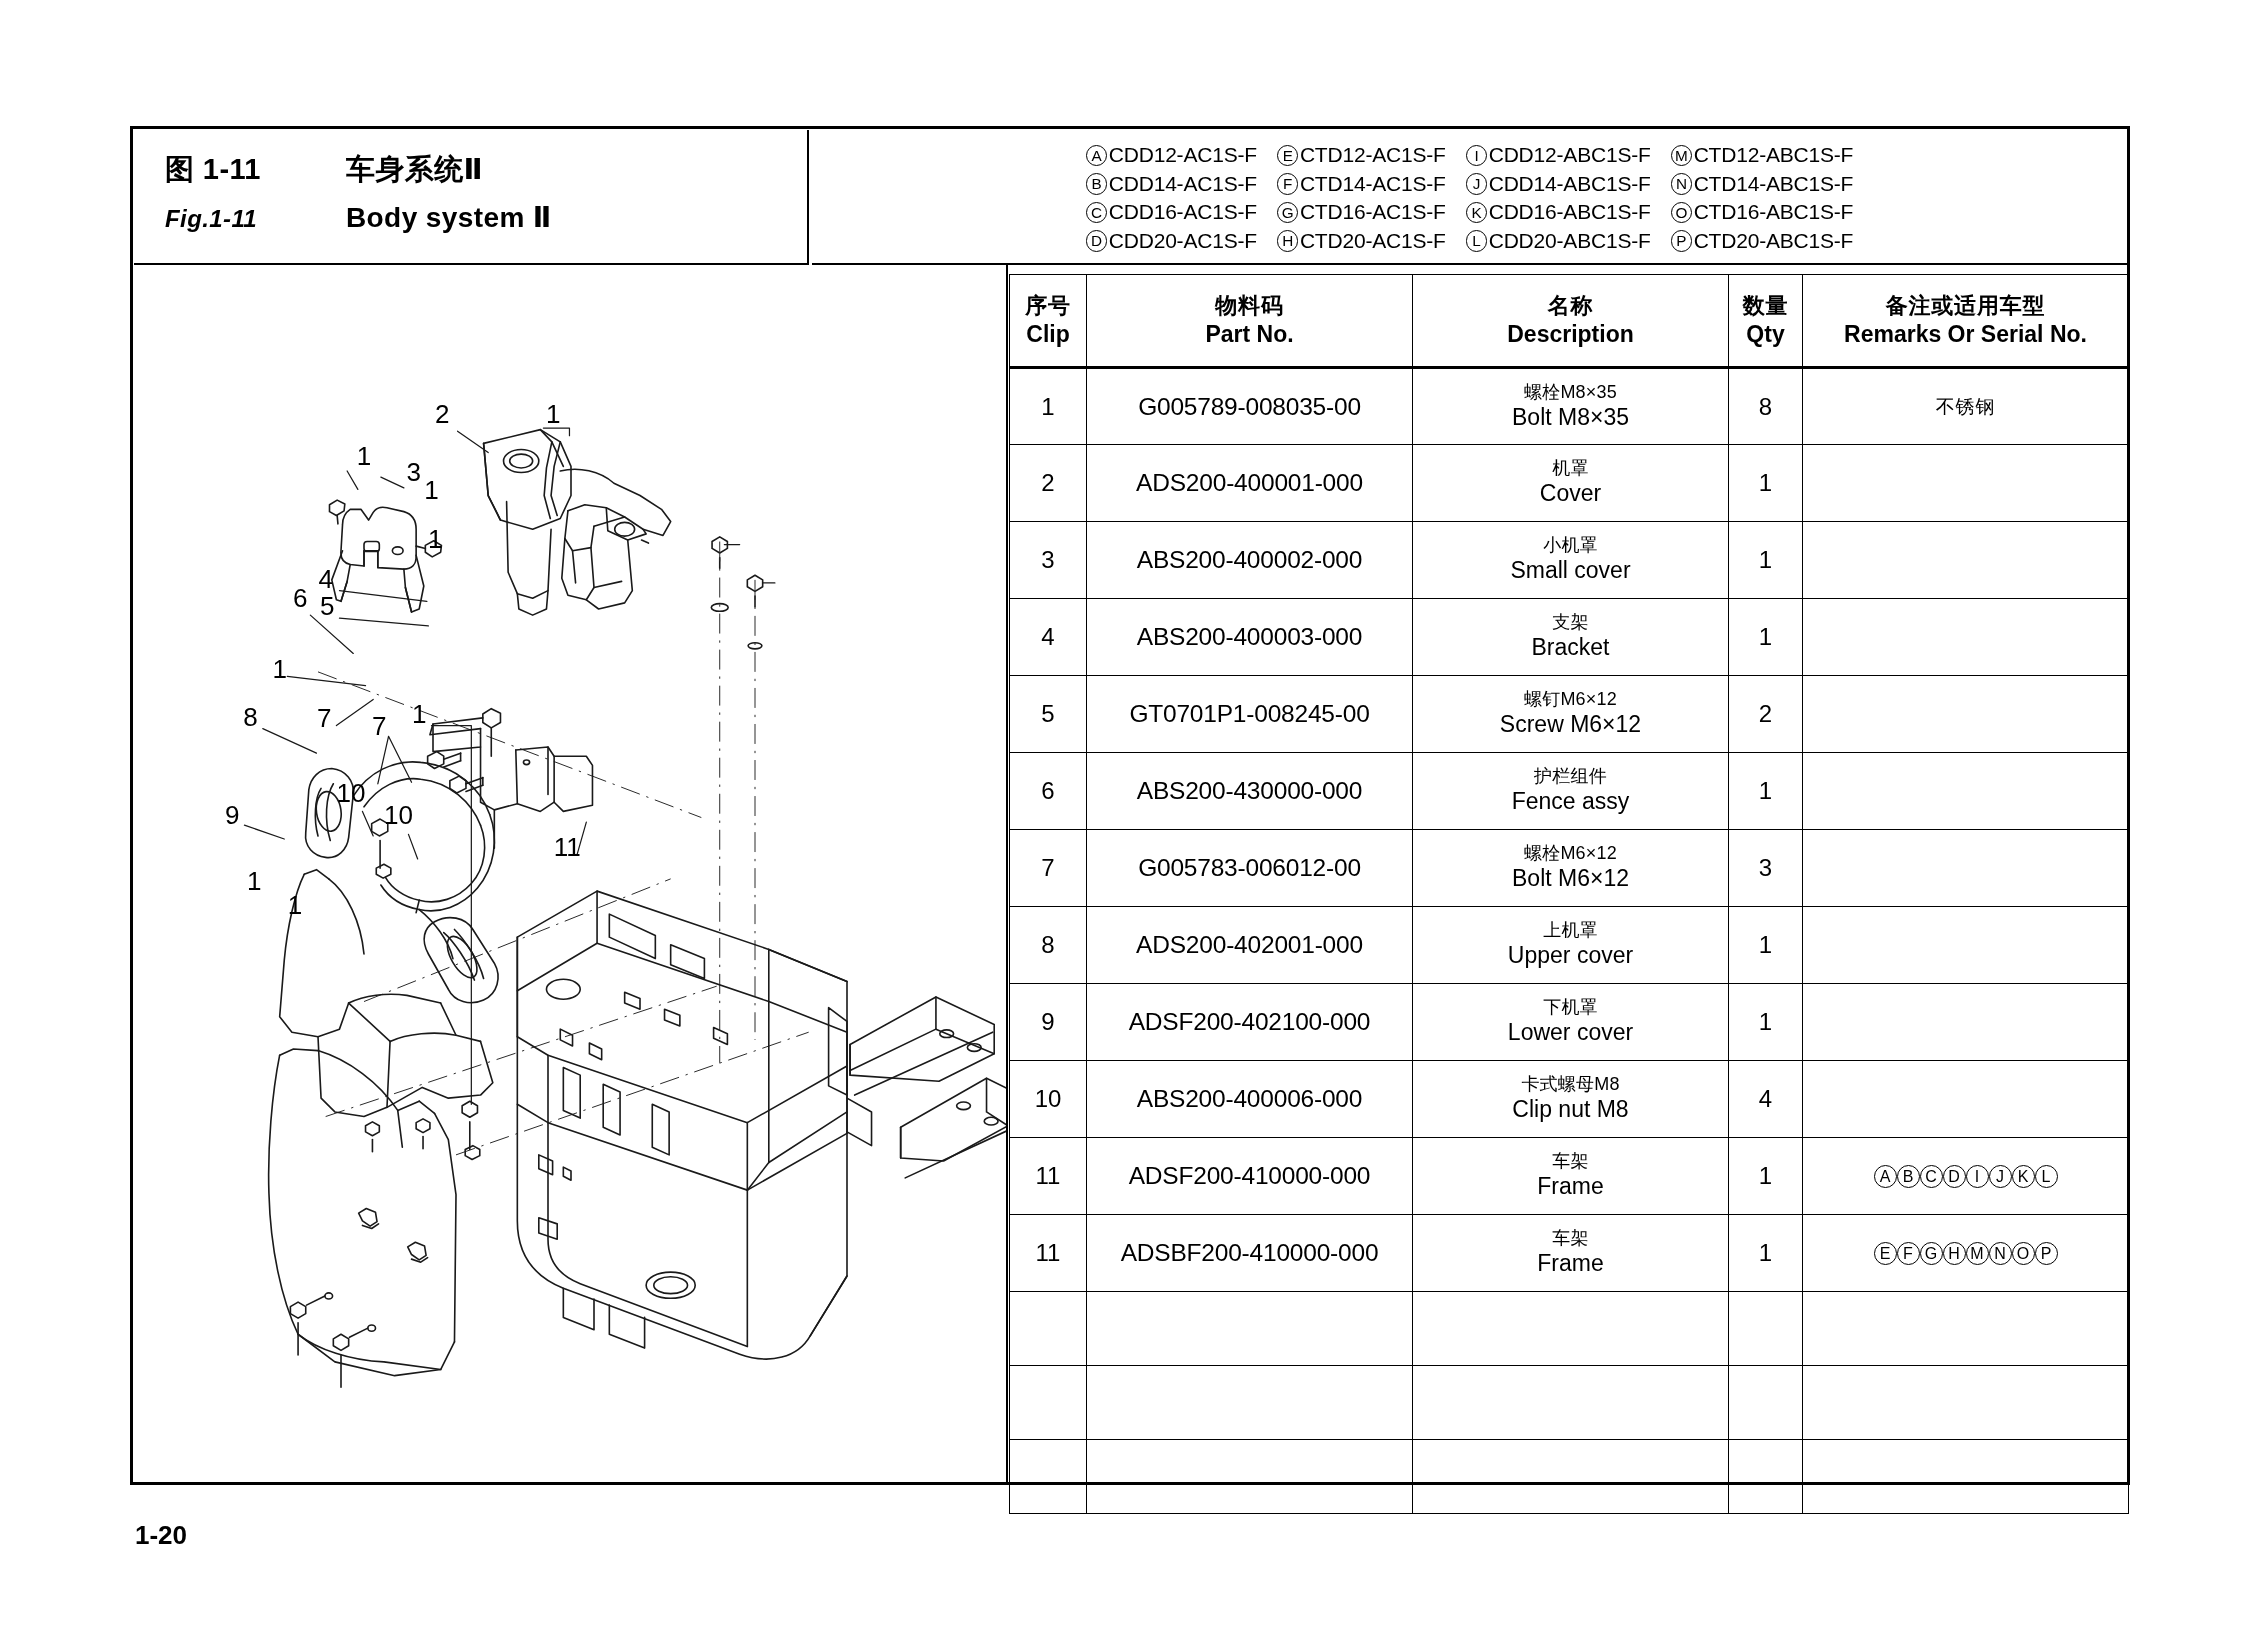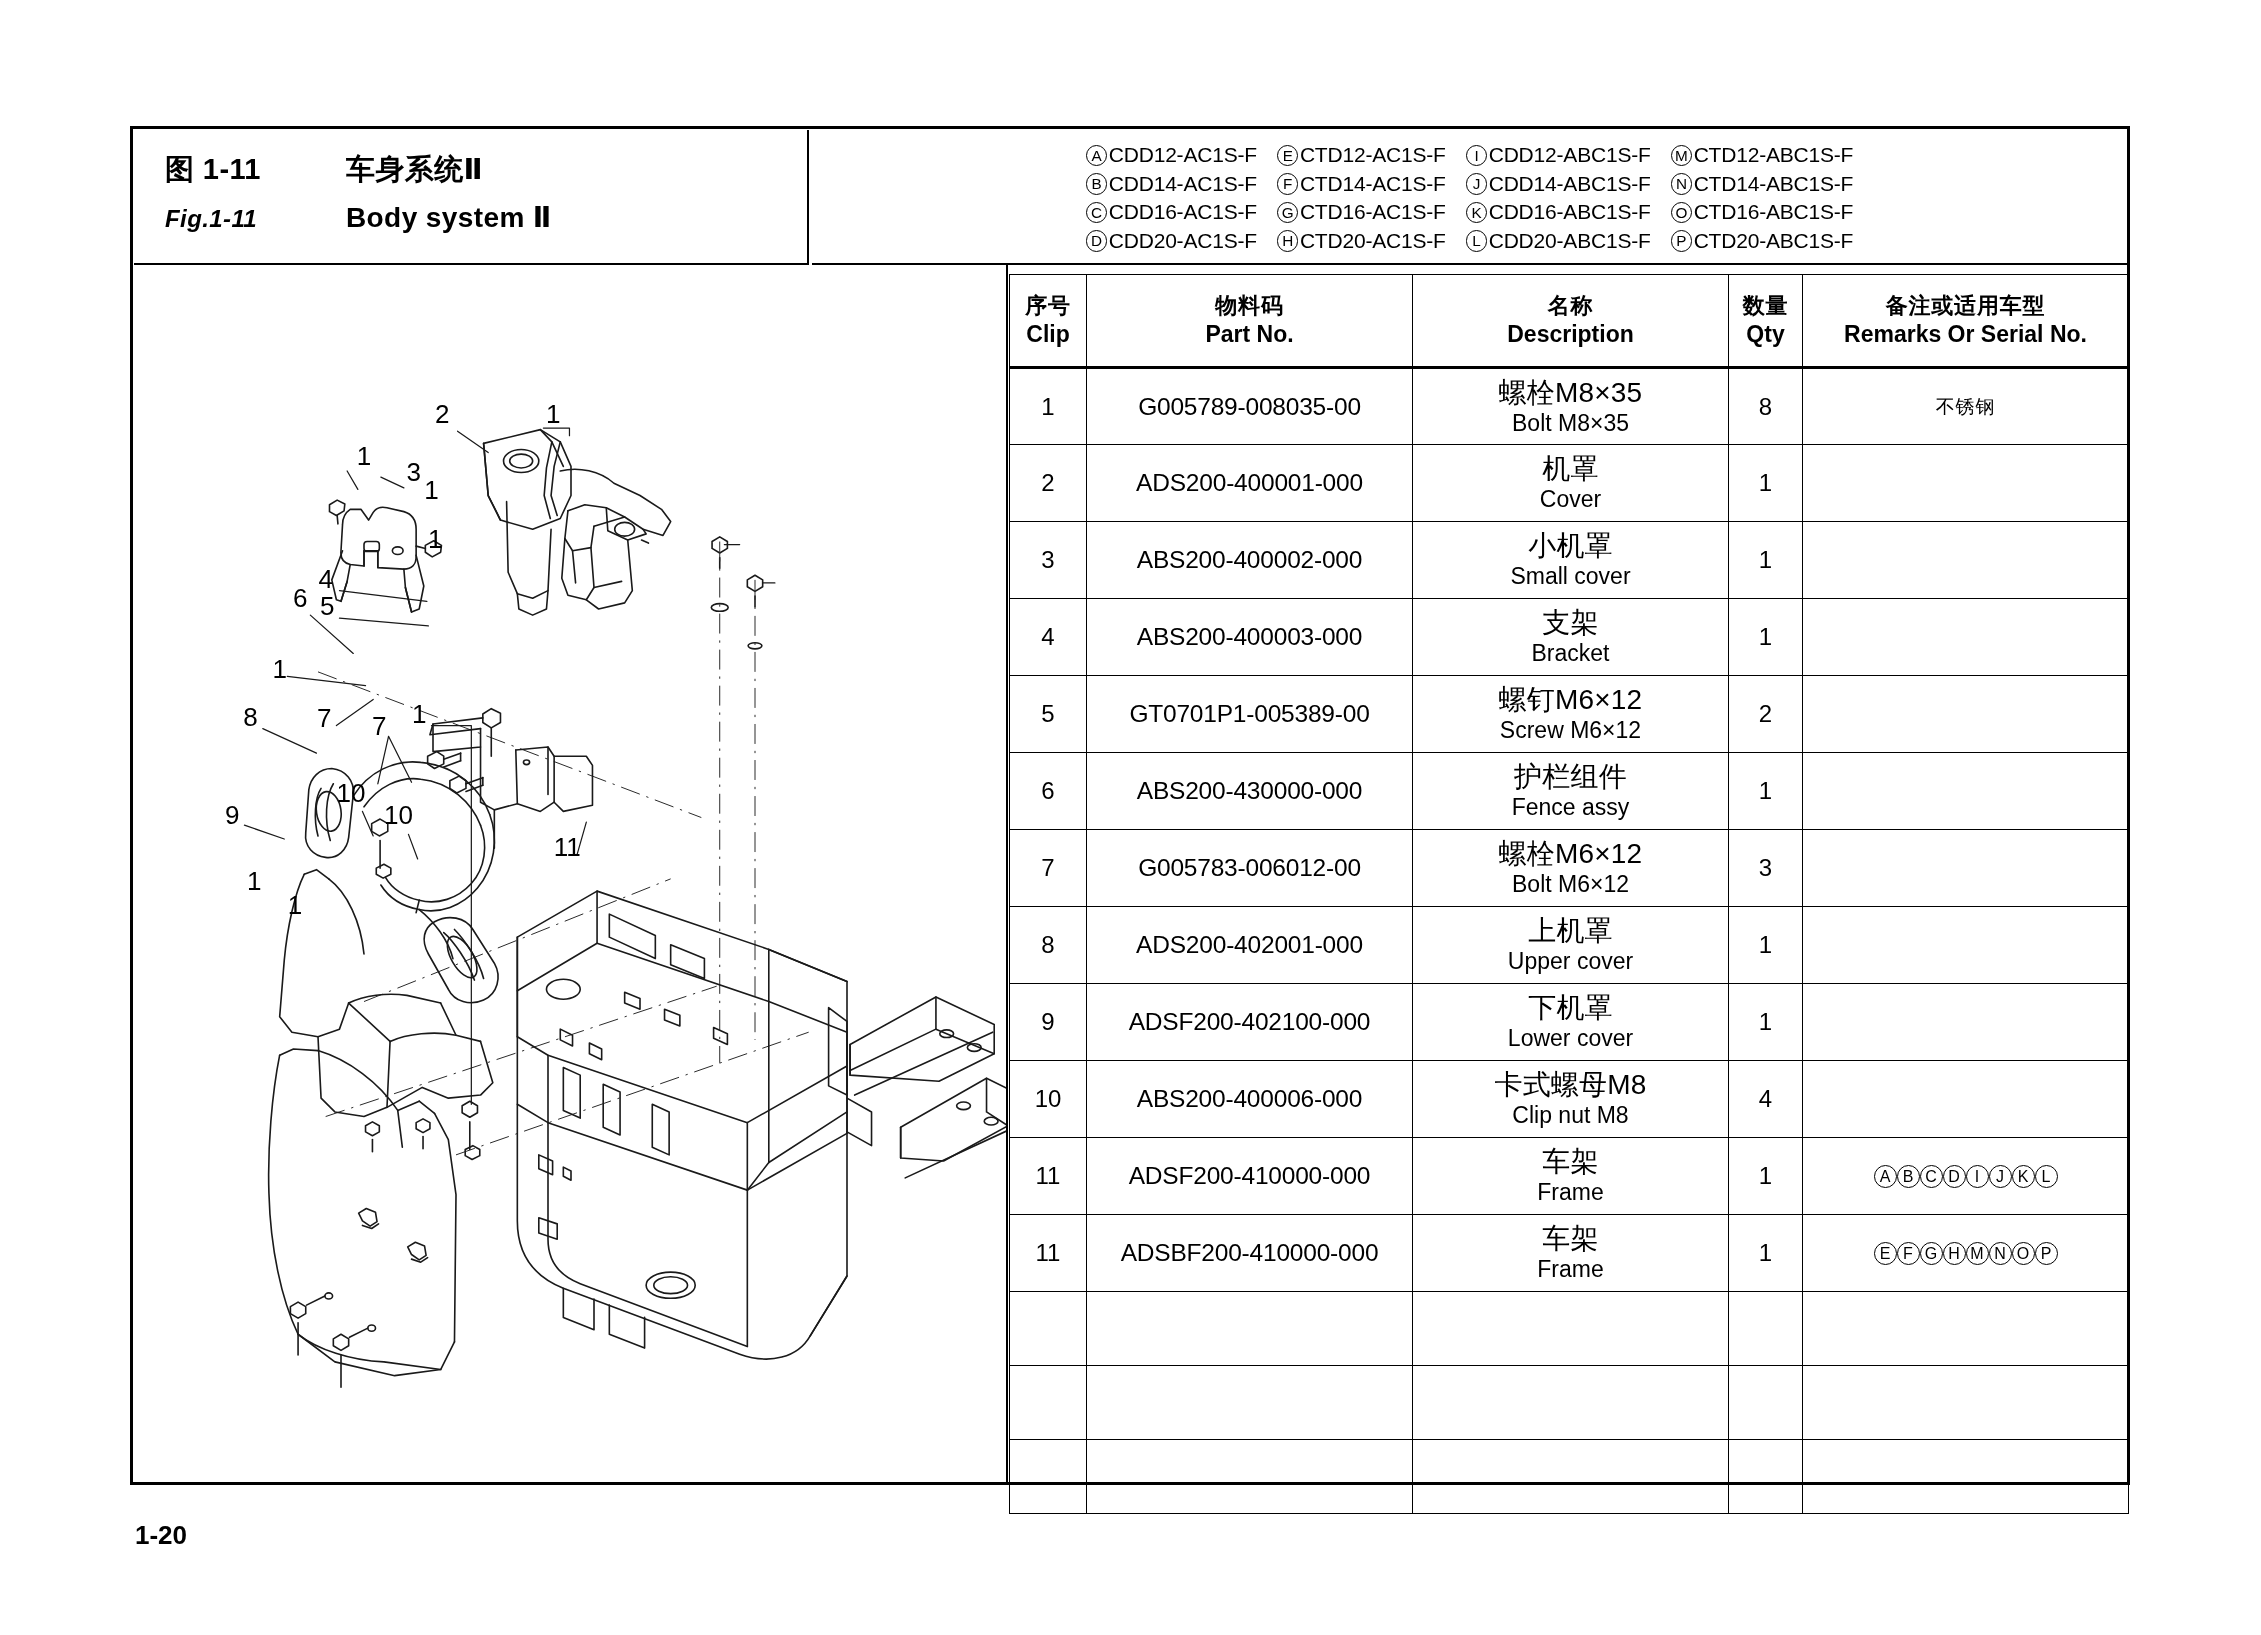--- a/index.html
+++ b/index.html
@@ -181,21 +181,21 @@
     font-size: 24.5px;
     letter-spacing: -0.2px;
   }
   td.qty-cell  { font-size: 24px; }
 
   td.desc-cell {
     text-align: left;
     padding-left: 10.7px;
   }
   .d-cn {
-    font-size: 28px;
+    font-size: 18px;
     line-height: 1.2;
     letter-spacing: 0.2px;
     display: block;
   }
   .d-en {
     font-size: 23px;
     line-height: 1.2;
     display: block;
   }
 
@@ -635,21 +635,21 @@
             <td class="part-cell">ABS200-400003-000</td>
             <td class="desc-cell">
               <span class="d-cn">支架</span>
               <span class="d-en">Bracket</span>
             </td>
             <td class="qty-cell">1</td>
             <td class="rem-cell"></td>
           </tr>
           <tr>
             <td class="item-cell">5</td>
-            <td class="part-cell">GT0701P1-005389-00</td>
+            <td class="part-cell">GT0701P1-008245-00</td>
             <td class="desc-cell">
               <span class="d-cn">螺钉M6×12</span>
               <span class="d-en">Screw M6×12</span>
             </td>
             <td class="qty-cell">2</td>
             <td class="rem-cell"></td>
           </tr>
           <tr>
             <td class="item-cell">6</td>
             <td class="part-cell">ABS200-430000-000</td>

